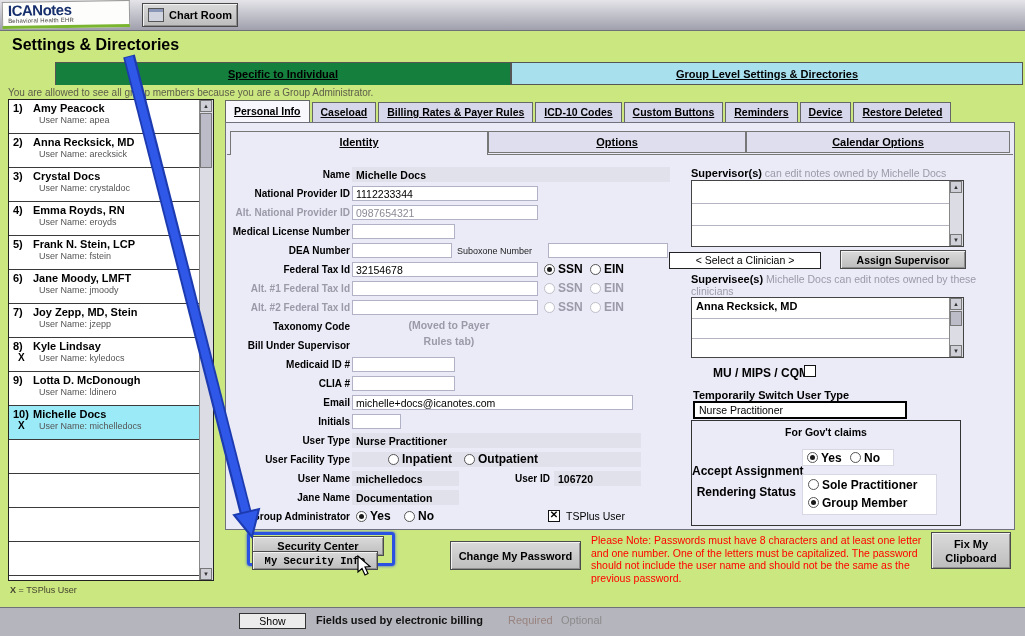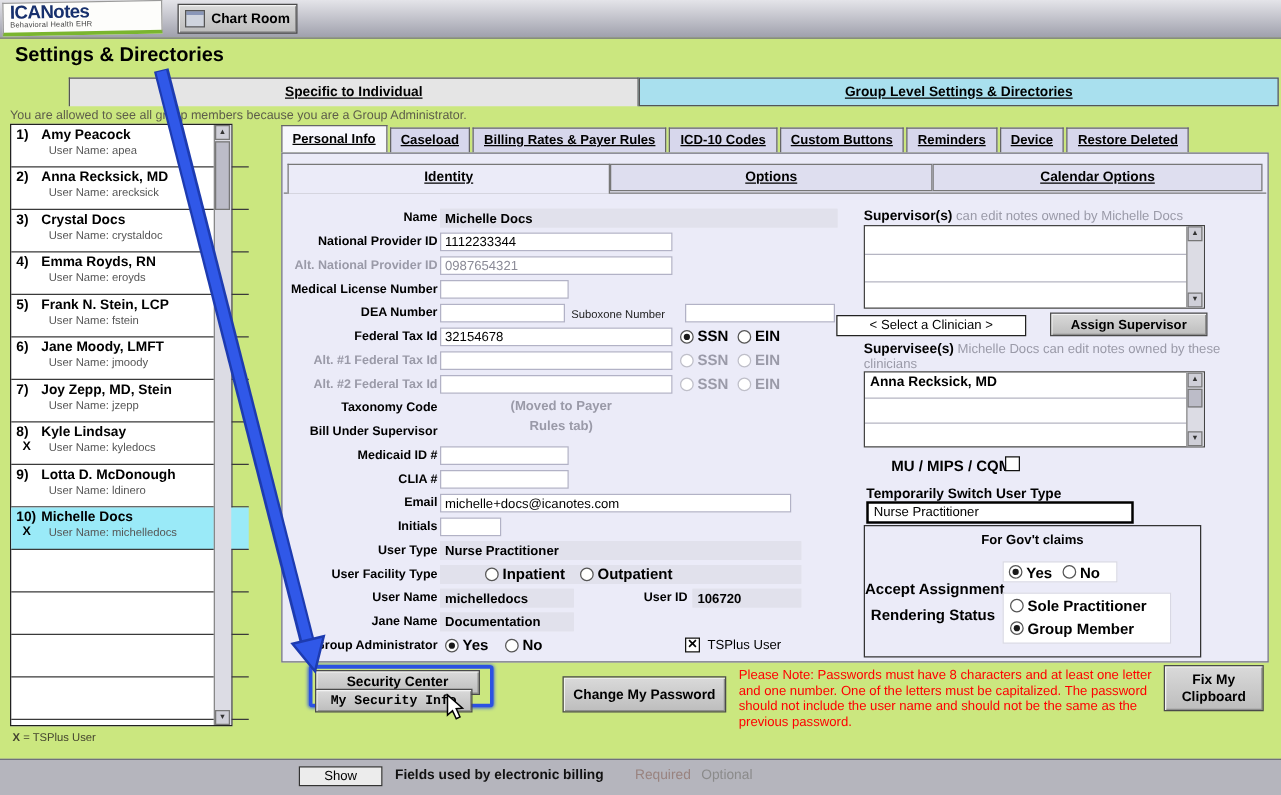--- a/index.html
+++ b/index.html
@@ -9,25 +9,25 @@
   
   .topbar{position:absolute;left:0;top:0;width:1025px;height:30px;background:linear-gradient(#e4e4e9,#9fa0ac);border-bottom:1px solid #70707c;}
   .logo{position:absolute;left:2px;top:1px;width:128px;height:27px;background:#fdfdfb;border:1px solid #9a9a9a;border-bottom:3px solid #7ab52f;transform:rotate(-1deg);padding:1px 5px 0;box-sizing:border-box;}
   .brand{font-size:15px;font-weight:bold;color:#17306d;letter-spacing:-0.5px;line-height:14px;}
   .tagline{font-size:6px;color:#444;letter-spacing:0.2px;}
   .btn{background:linear-gradient(#dadada,#bdbdbd);border:1px solid #4a4a4a;box-shadow:inset 1px 1px 0 #f2f2f2, inset -1px -1px 0 #8e8e8e;font-weight:bold;font-size:11px;color:#000;display:flex;align-items:center;justify-content:center;text-align:center;box-sizing:border-box;}
   .chartroom{position:absolute;left:142px;top:3px;width:96px;height:24px;}
   .cricon{display:inline-block;width:14px;height:12px;background:#cfd4de;border:1px solid #555;box-shadow:inset 0 3px 0 #8996b8;margin-right:5px;}
   .title{position:absolute;left:12px;top:36px;font-size:16px;font-weight:bold;color:#000;}
   .toptab{position:absolute;height:23px;font-size:11px;font-weight:bold;text-decoration:underline;display:flex;align-items:center;justify-content:center;box-sizing:border-box;}
-  .toptab.ind{left:55px;top:62px;width:456px;background:#e5e5e5;border:1px solid #555;border-bottom:none;}
+  .toptab.ind{left:55px;top:62px;width:456px;background:#15803d;border:1px solid #555;border-bottom:none;}
   .toptab.grp{left:511px;top:62px;width:512px;background:#a9e0ee;border:1px solid #555;}
   .adminnote{position:absolute;left:8px;top:87px;font-size:10px;color:#5d5d4a;}
   
-  .ulist{position:absolute;left:8px;top:99px;width:178px;height:482px;background:#fff;border:1px solid #222;box-sizing:border-box;}
+  .ulist{position:absolute;left:8px;top:99px;width:206px;height:482px;background:#fff;border:1px solid #222;box-sizing:border-box;}
   .ulist-items{position:absolute;left:0;top:0;width:190px;}
   .uitem{position:relative;height:34px;border-bottom:1px solid #3a3a3a;box-sizing:border-box;padding:2px 0 0 4px;overflow:hidden;}
   .uitem.sel{background:#9aeaf8;}
   .uline1{font-size:11px;font-weight:bold;white-space:nowrap;}
   .unum{display:inline-block;min-width:20px;}
   .uline2{position:relative;margin-left:26px;font-size:9px;color:#555;margin-top:1px;white-space:nowrap;}
   .ux{position:absolute;left:-21px;top:-1px;font-size:10px;font-weight:bold;color:#000;}
   .sbar{position:absolute;right:0;top:0;bottom:0;width:13px;background:#dcdce4;border-left:1px solid #888;}
   .sbtn{position:absolute;left:0;width:12px;height:12px;background:#cfcfd8;border:1px solid #777;font-size:6px;line-height:10px;text-align:center;color:#333;box-sizing:border-box;}
   .sthumb{position:absolute;left:0;width:12px;background:#bcbcc8;border:1px solid #777;box-sizing:border-box;}

